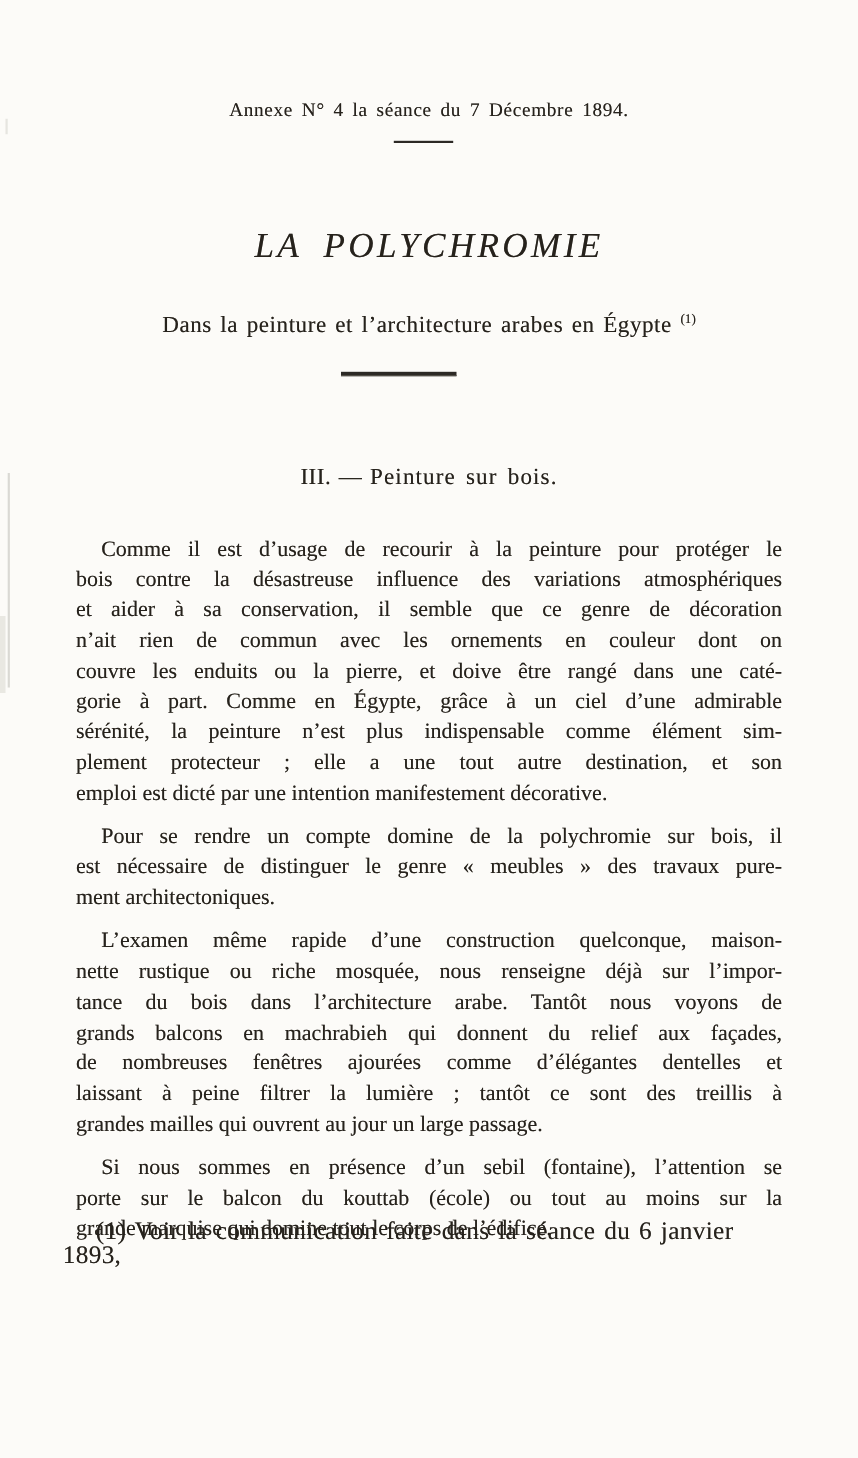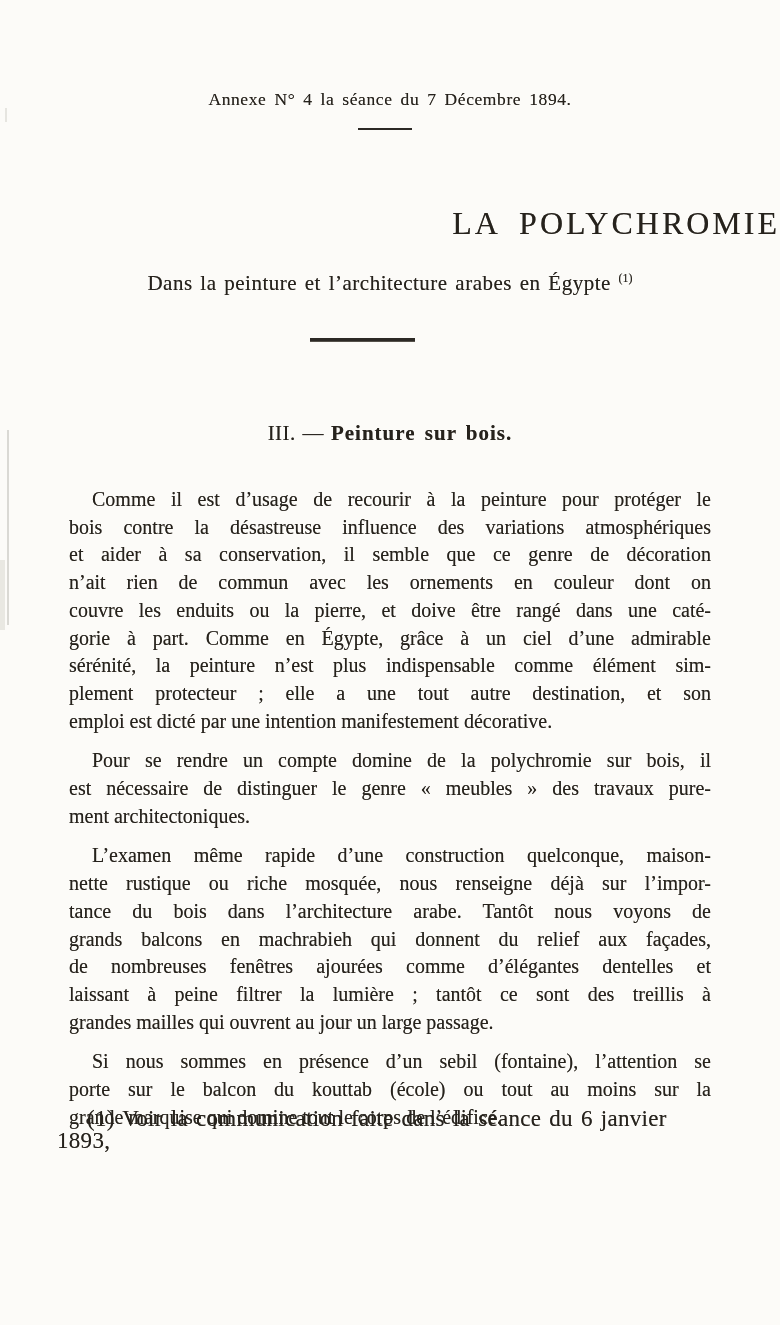--- a/index.html
+++ b/index.html
@@ -27,40 +27,40 @@
     text-align: center;
     font-size: 17.5px; line-height: 22px;
     letter-spacing: 0.6px; word-spacing: 3px;
   }
   .rule { position: absolute; background: #2c2925; }
   .rule-top { top: 128px; left: 358px; width: 54px; height: 2px; }
   .rule-subtitle { top: 338px; left: 310px; width: 105px; height: 3px; border-bottom: 1px solid #55514a; background: #2c2925; }
 
   .doc-title {
     position: absolute; top: 203px; left: 0; width: 780px; margin: 0;
-    text-align: right; font-weight: 400;
+    text-align: center; font-weight: 400;
     font-size: 32px; line-height: 40px;
-    letter-spacing: 3px; word-spacing: 9px;
+    letter-spacing: 3px; word-spacing: 9px; font-style: italic;
   }
   .doc-subtitle {
-    position: absolute; top: 264px; left: 0; width: 780px;
+    position: absolute; top: 276px; left: 0; width: 780px;
     text-align: center;
     font-size: 21px; line-height: 28px;
     letter-spacing: 0.5px; word-spacing: 2px;
   }
   .doc-subtitle sup { font-size: 12px; letter-spacing: 0; }
 
   .section-heading {
     position: absolute; top: 419px; left: 0; width: 780px;
     text-align: center;
     font-size: 21px; line-height: 28px;
     word-spacing: 3px; letter-spacing: 0.4px;
   }
   .section-heading .sep { padding: 0 7px; }
-  .section-heading .sec-title { font-weight: 700; letter-spacing: 1px; margin-top: 17px; }
+  .section-heading .sec-title { font-weight: 400; letter-spacing: 1px; margin-top: 17px; }
 
   .body-text {
     position: absolute; top: 474px; left: 57px; width: 666px;
     font-size: 20px; line-height: 27.7px;
   }
   .para { margin: 12px; }
   .ln { text-align: justify; text-align-last: justify; }
   .ln.first { text-indent: 23px; }
   .ln.last { text-align-last: left; }
 

